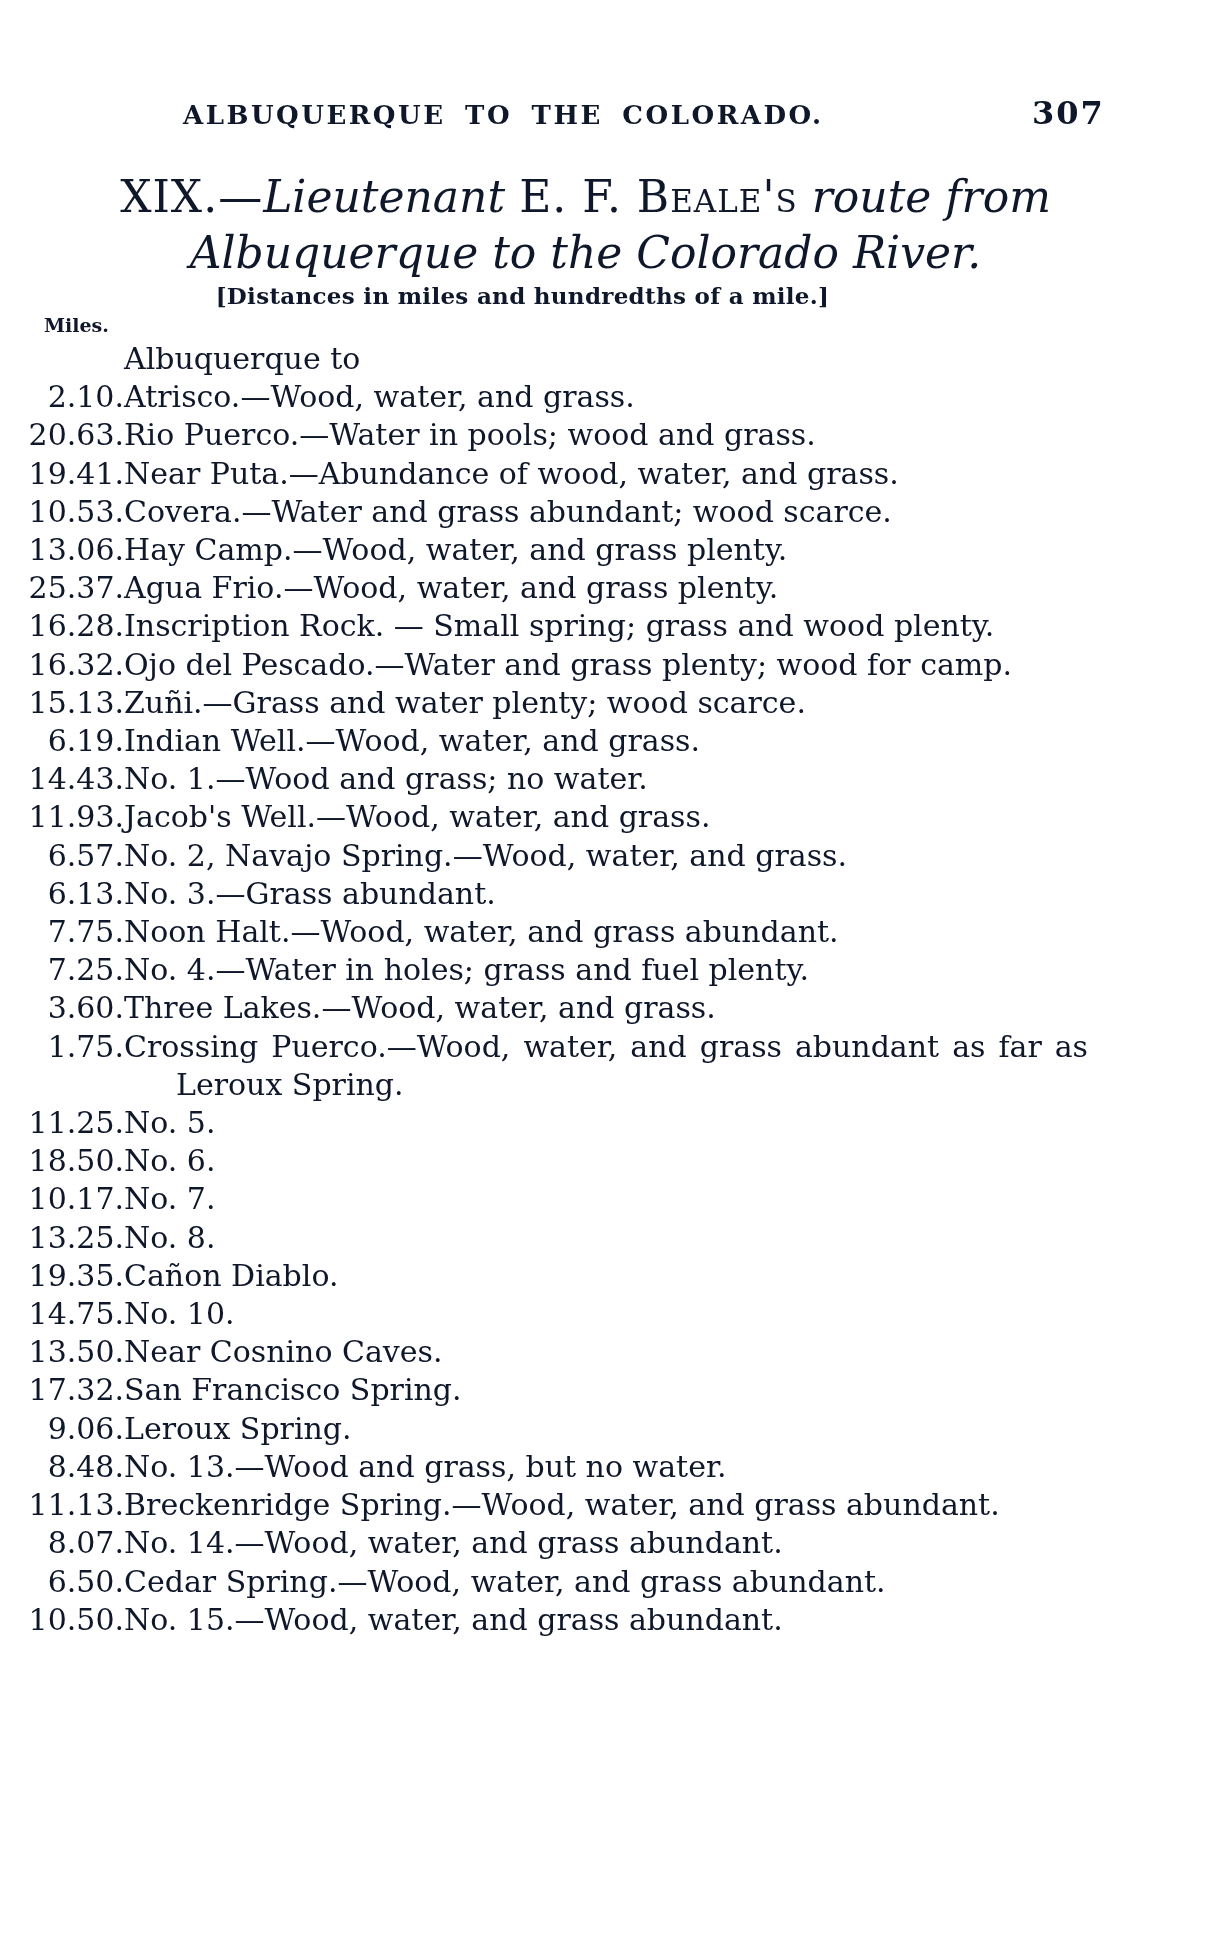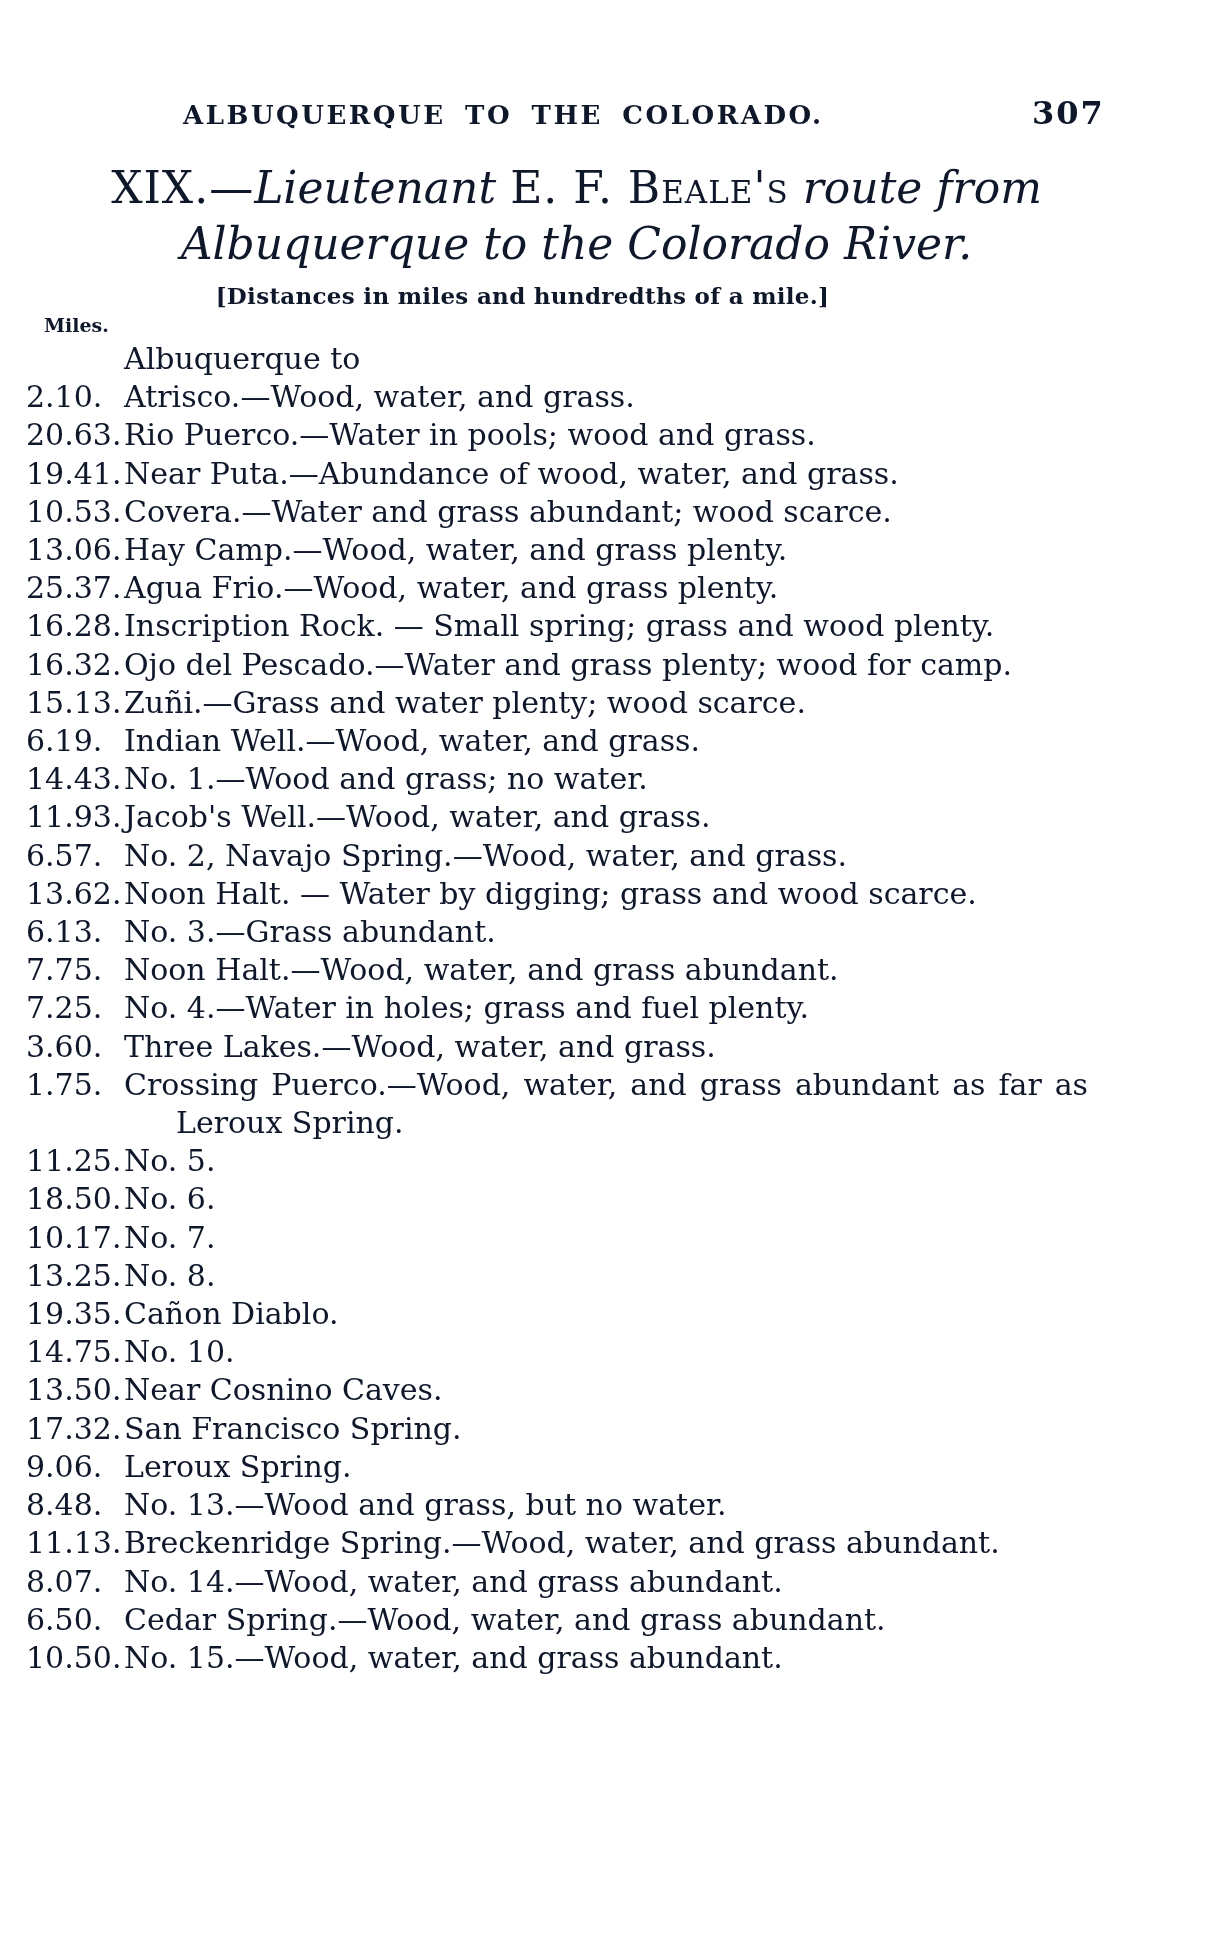--- a/index.html
+++ b/index.html
@@ -31,21 +31,21 @@
     left: 1032px; top: 0;
     font-size: 32px;
     font-weight: bold;
     letter-spacing: 2px;
   }
   
   .section-title {
     position: absolute;
     top: 158px; left: 52px;
     width: 1045px;
-    margin: 2px;
+    margin: 11px;
     text-align: center;
     font-size: 44px;
     line-height: 56px;
     font-weight: normal;
     font-style: italic;
   }
   .section-title .upright { font-style: normal; letter-spacing: 1px; }
   .section-title .smallcaps {
     font-style: normal;
     font-variant: small-caps;
@@ -75,21 +75,21 @@
     width: 1040px;
   }
   .route-row {
     display: flex;
     font-size: 30px;
     line-height: 38.2px;
   }
   .miles-cell {
     flex: none;
     width: 98px;
-    text-align: left;
+    text-align: right;
     white-space: nowrap;
   }
   .desc-cell {
     flex: none;
     width: 912px;
     text-align: justify;
     padding-left: 52px;
     text-indent: -52px;
   }
 </style>
@@ -173,24 +173,20 @@
     <div class="route-row">
       <div class="miles-cell">11.93.</div>
       <div class="desc-cell">Jacob's Well.—Wood, water, and grass.</div>
     </div>
 
     <div class="route-row">
       <div class="miles-cell">6.57.</div>
       <div class="desc-cell">No. 2, Navajo Spring.—Wood, water, and grass.</div>
     </div>
 
-    <div class="route-row">
-      <div class="miles-cell">13.62.</div>
-      <div class="desc-cell">Noon Halt. — Water by digging; grass and wood scarce.</div>
-    </div>
 
     <div class="route-row">
       <div class="miles-cell">6.13.</div>
       <div class="desc-cell">No. 3.—Grass abundant.</div>
     </div>
 
     <div class="route-row">
       <div class="miles-cell">7.75.</div>
       <div class="desc-cell">Noon Halt.—Wood, water, and grass abundant.</div>
     </div>

